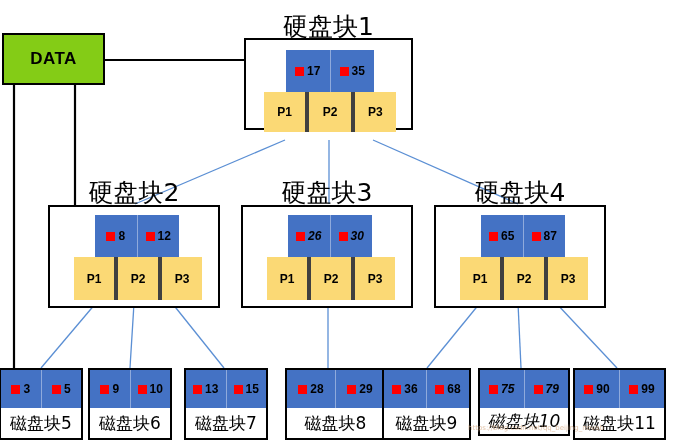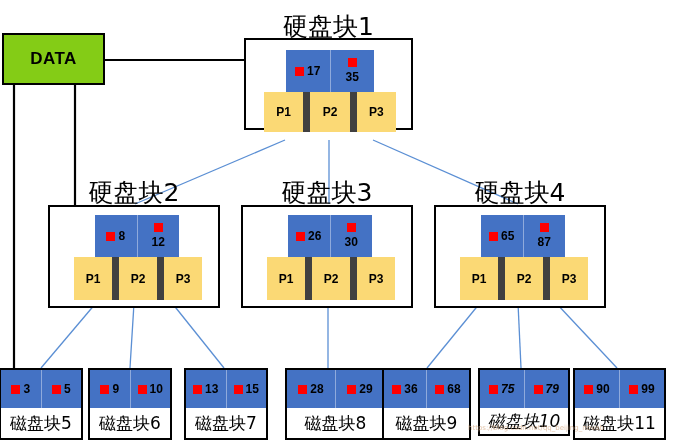--- a/index.html
+++ b/index.html
@@ -71,21 +71,21 @@
     display: flex;
     align-items: center;
     justify-content: center;
     gap: 3px;
     font-size: 12px;
     font-weight: bold;
     color: #000000;
     border-right: 1px solid #8FAADC;
     box-sizing: border-box;
   }
-  .key-cell:last-child { border-right: none; flex-direction: column; }
+  .key-cell:last-child { border-right: none; }
   .marker {
     width: 9px;
     height: 9px;
     background: #FF0000;
     display: inline-block;
     flex: 0 0 auto;
   }
   .ptr-row {
     position: absolute;
     display: flex;
@@ -93,21 +93,21 @@
     box-sizing: border-box;
   }
   .ptr-cell {
     flex: 1 1 0;
     display: flex;
     align-items: center;
     justify-content: center;
     font-size: 12px;
     font-weight: bold;
     color: #000000;
-    border-right: 7px solid #404040;
+    border-right: 4px solid #404040;
     box-sizing: border-box;
   }
   .ptr-cell:last-child { border-right: none; }
   
   .leaf {
     position: absolute;
     border: 2.5px solid #000000;
     background: #ffffff;
     box-sizing: border-box;
     display: flex;
@@ -219,21 +219,21 @@
     </div>
     <div class="ptr-row" style="left:24px; top:50px; width:128px; height:43px;">
       <div class="ptr-cell">P1</div>
       <div class="ptr-cell">P2</div>
       <div class="ptr-cell">P3</div>
     </div>
   </div>
 
   <div class="node-title" style="left:241px; top:176px; width:172px;">硬盘块3</div>
   <div class="node" style="left:241px; top:205px; width:172px; height:103px;">
-    <div class="keys-row" style="left:45px; top:8px; width:84px; height:42px;">
+    <div class="keys-row" style="left:45px; top:8px; width:84px; height:42px;font-style:italic;">
       <div class="key-cell">
         <span class="marker"></span>
         <span>26</span>
       </div>
       <div class="key-cell">
         <span class="marker"></span>
         <span>30</span>
       </div>
     </div>
     <div class="ptr-row" style="left:24px; top:50px; width:128px; height:43px;">

